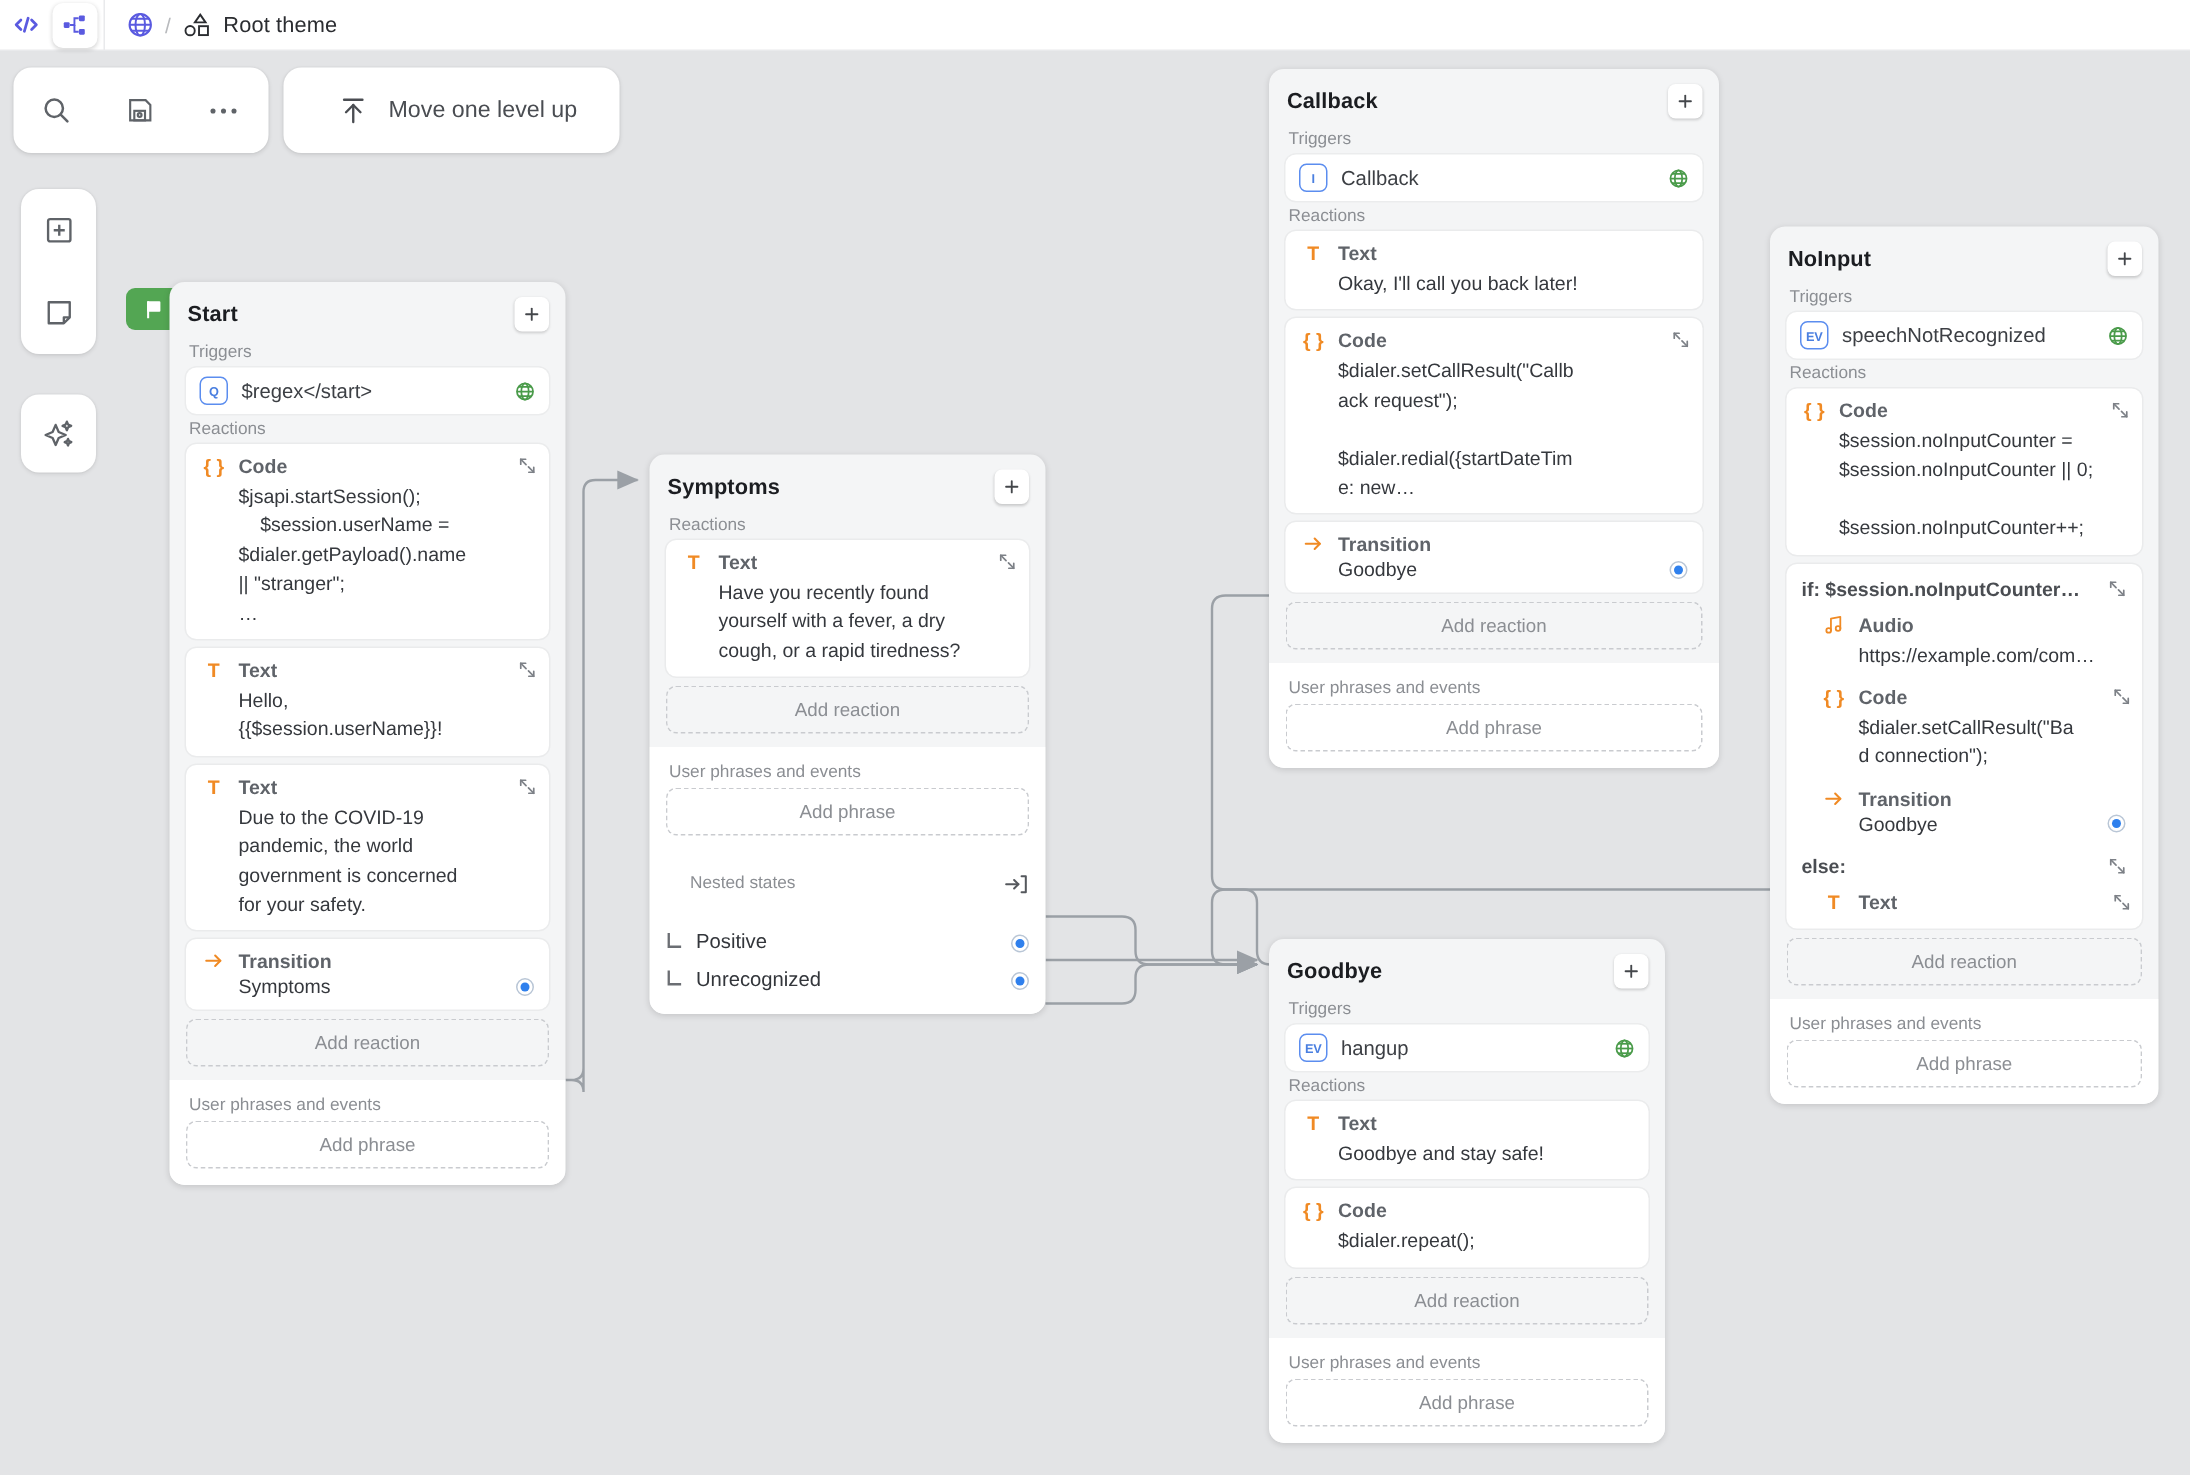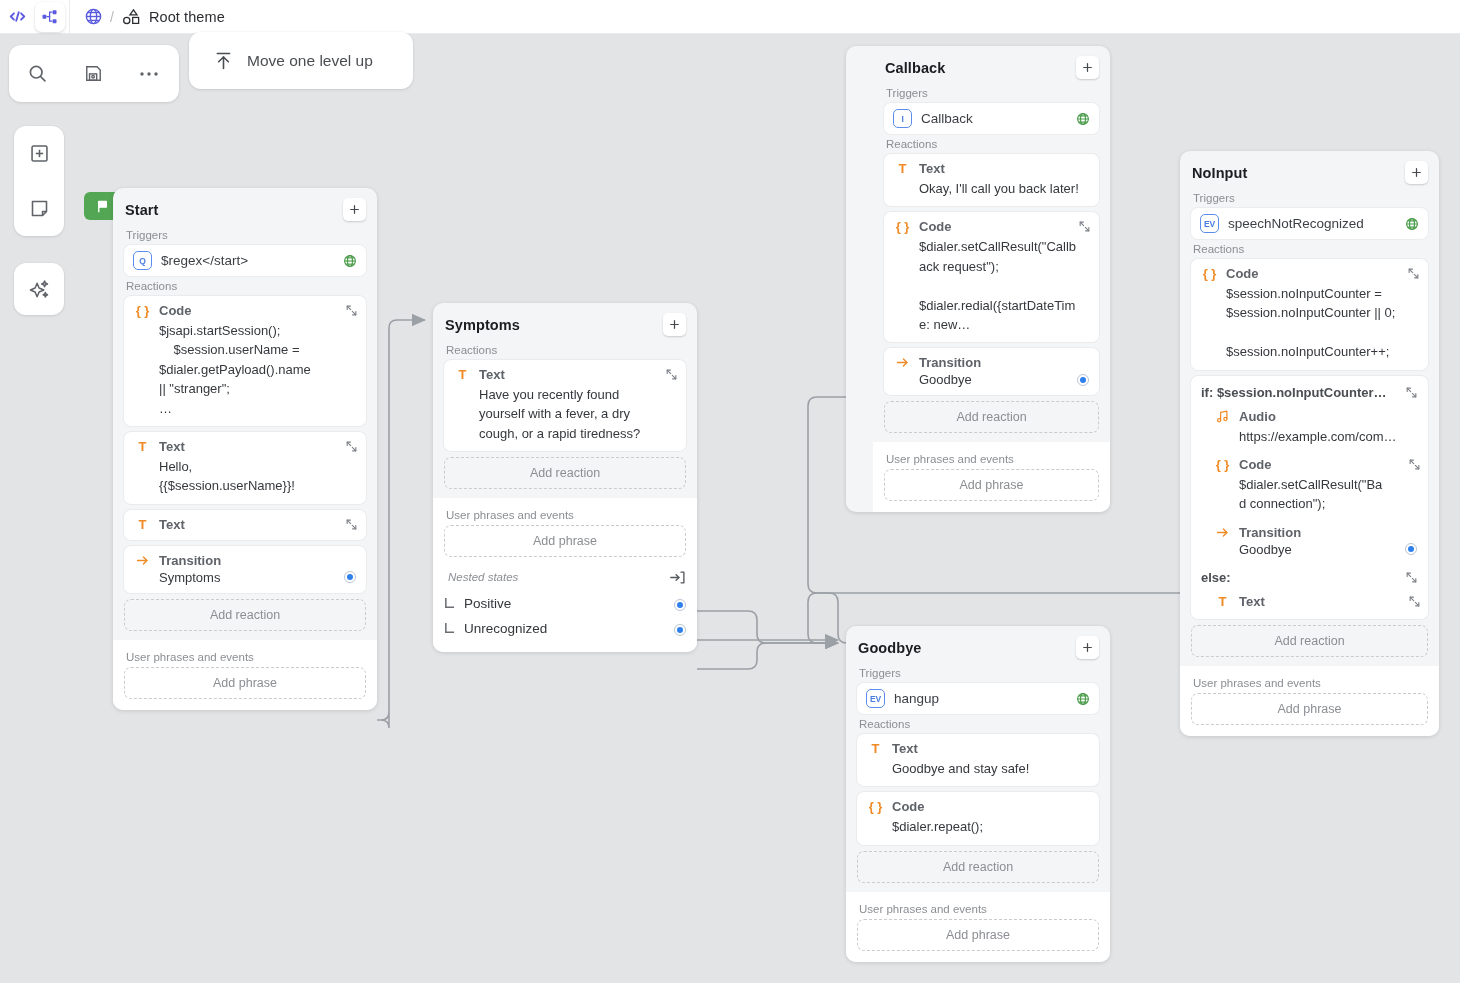--- a/index.html
+++ b/index.html
@@ -32,22 +32,22 @@
   .crumb-label { font-size: 14.5px; color: #2b2d31; letter-spacing: .1px; text-align: center; }
 
   
   .toolcard {
     position: absolute; background: #fff; border-radius: 12px;
     box-shadow: 0 1px 3px rgba(0,0,0,0.10), 0 0 0 1px rgba(0,0,0,0.015);
   }
   #tool-main { left: 9px; top: 45px; width: 170px; height: 57px;
     display: flex; align-items: center; }
   .tool-ic { width: 56px; height: 57px; display: flex; align-items: center; justify-content: center; color: #5f6368; }
-  #tool-move { left: 189px; top: 32px; width: 224px; height: 57px;
-    display: flex; align-items: center; padding-left: 24px; gap: 13px; }
+  #tool-move { left: 189px; top: 45px; width: 224px; height: 57px;
+    display: flex; align-items: center; padding-left: 36px; gap: 13px; }
   #tool-move .lbl { font-size: 15.5px; color: #4a4d52; }
   #tool-stack { left: 14px; top: 126px; width: 50px; height: 110px;
     display: flex; flex-direction: column; align-items: center; justify-content: space-around; }
   #tool-ai { left: 14px; top: 263px; width: 50px; height: 52px;
     display: flex; align-items: center; justify-content: center; }
   .tool-sq { width: 50px; height: 50px; display: flex; align-items: center; justify-content: center; color: #5f6368; }
 
   
   .node {
     position: absolute;
@@ -321,20 +321,24 @@
               <line x1="20" y1="20" x2="13.5" y2="13.5"></line>
             </svg>
         </span>
       </div>
 
       <div class="reaction">
         <div class="rhead">
           <span class="ricon">T</span>
           <span class="rtype">Text</span>
         </div>
+        <div class="rbody">Due to the COVID-19
+pandemic, the world
+government is concerned
+for your safety.</div>
         <span class="collapse">
           <svg width="13" height="13" viewBox="0 0 24 24" fill="none" stroke="#7d8187" stroke-width="2.1" stroke-linecap="round" stroke-linejoin="round">
               <polyline points="4,10 4,4 10,4"></polyline>
               <line x1="4" y1="4" x2="10.5" y2="10.5"></line>
               <polyline points="20,14 20,20 14,20"></polyline>
               <line x1="20" y1="20" x2="13.5" y2="13.5"></line>
             </svg>
         </span>
       </div>
 
@@ -392,21 +396,21 @@
               <line x1="20" y1="20" x2="13.5" y2="13.5"></line>
             </svg>
         </span>
       </div>
       <div class="dashed">Add reaction</div>
     </div>
     <div class="white-foot">
       <div class="sec-label">User phrases and events</div>
       <div class="dashed">Add phrase</div>
       <div class="nested-head">
-        <span class="sec-label" style="margin:4px;font-style:italic;">Nested states</span>
+        <span class="sec-label" style="margin:16px;">Nested states</span>
         <span>
           <svg width="17" height="17" viewBox="0 0 24 24" fill="none" stroke="#55585d" stroke-width="1.9" stroke-linecap="round" stroke-linejoin="round">
               <line x1="2.5" y1="12" x2="14" y2="12"></line>
               <polyline points="10,8 14,12 10,16"></polyline>
               <polyline points="17,4.5 21,4.5 21,19.5 17,19.5"></polyline>
             </svg>
         </span>
       </div>
       <div class="nested-row">
         <span class="nested-left">
@@ -430,21 +434,21 @@
             </span>
           <span class="nested-name">Unrecognized</span>
         </span>
         <span class="dot">
             <i></i>
           </span>
       </div>
     </div>
   </div>
 
-  <div class="node" id="n-callback" style="left:846px; top:46px; width:264px;padding-left:27px;">
+  <div class="node" id="n-callback" style="left:846px; top:46px; width:300px;">
     <div class="node-head">
       <span class="node-title">Callback</span>
       <span class="plus-btn">
         <svg width="13" height="13" viewBox="0 0 24 24" stroke="currentColor" stroke-width="2.3" stroke-linecap="round">
             <line x1="12" y1="5" x2="12" y2="19"></line>
             <line x1="5" y1="12" x2="19" y2="12"></line>
           </svg>
       </span>
     </div>
     <div class="node-body">

